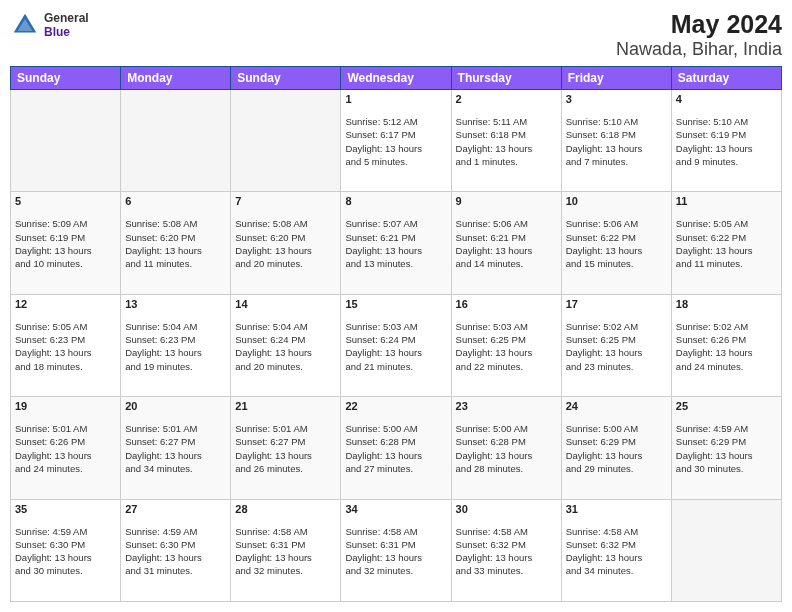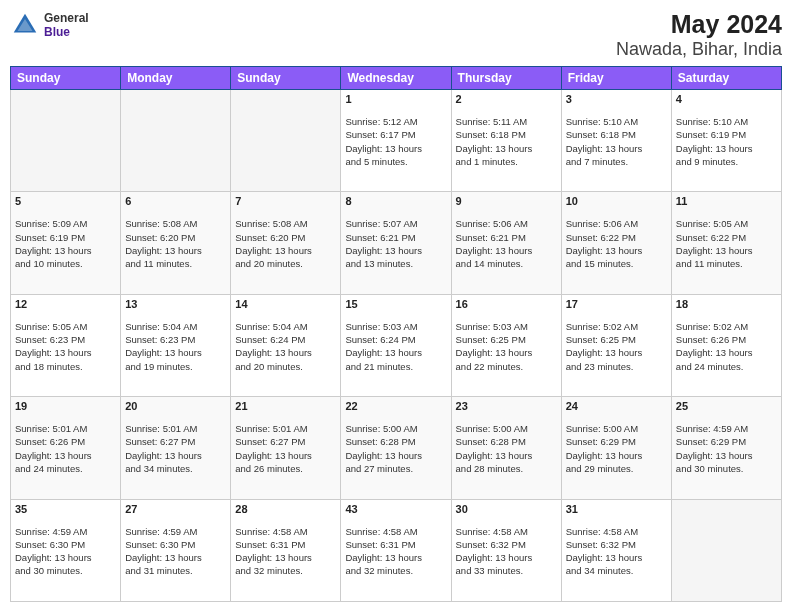--- a/index.html
+++ b/index.html
@@ -386,21 +386,21 @@
           <td>
             <div class="day-number">28</div>
             <div class="day-info">
               <div>Sunrise: 4:58 AM</div>
               <div>Sunset: 6:31 PM</div>
               <div>Daylight: 13 hours</div>
               <div>and 32 minutes.</div>
             </div>
           </td>
           <td>
-            <div class="day-number">43</div>
+            <div class="day-number">34</div>
             <div class="day-info">
               <div>Sunrise: 4:58 AM</div>
               <div>Sunset: 6:31 PM</div>
               <div>Daylight: 13 hours</div>
               <div>and 32 minutes.</div>
             </div>
           </td>
           <td>
             <div class="day-number">30</div>
             <div class="day-info">

